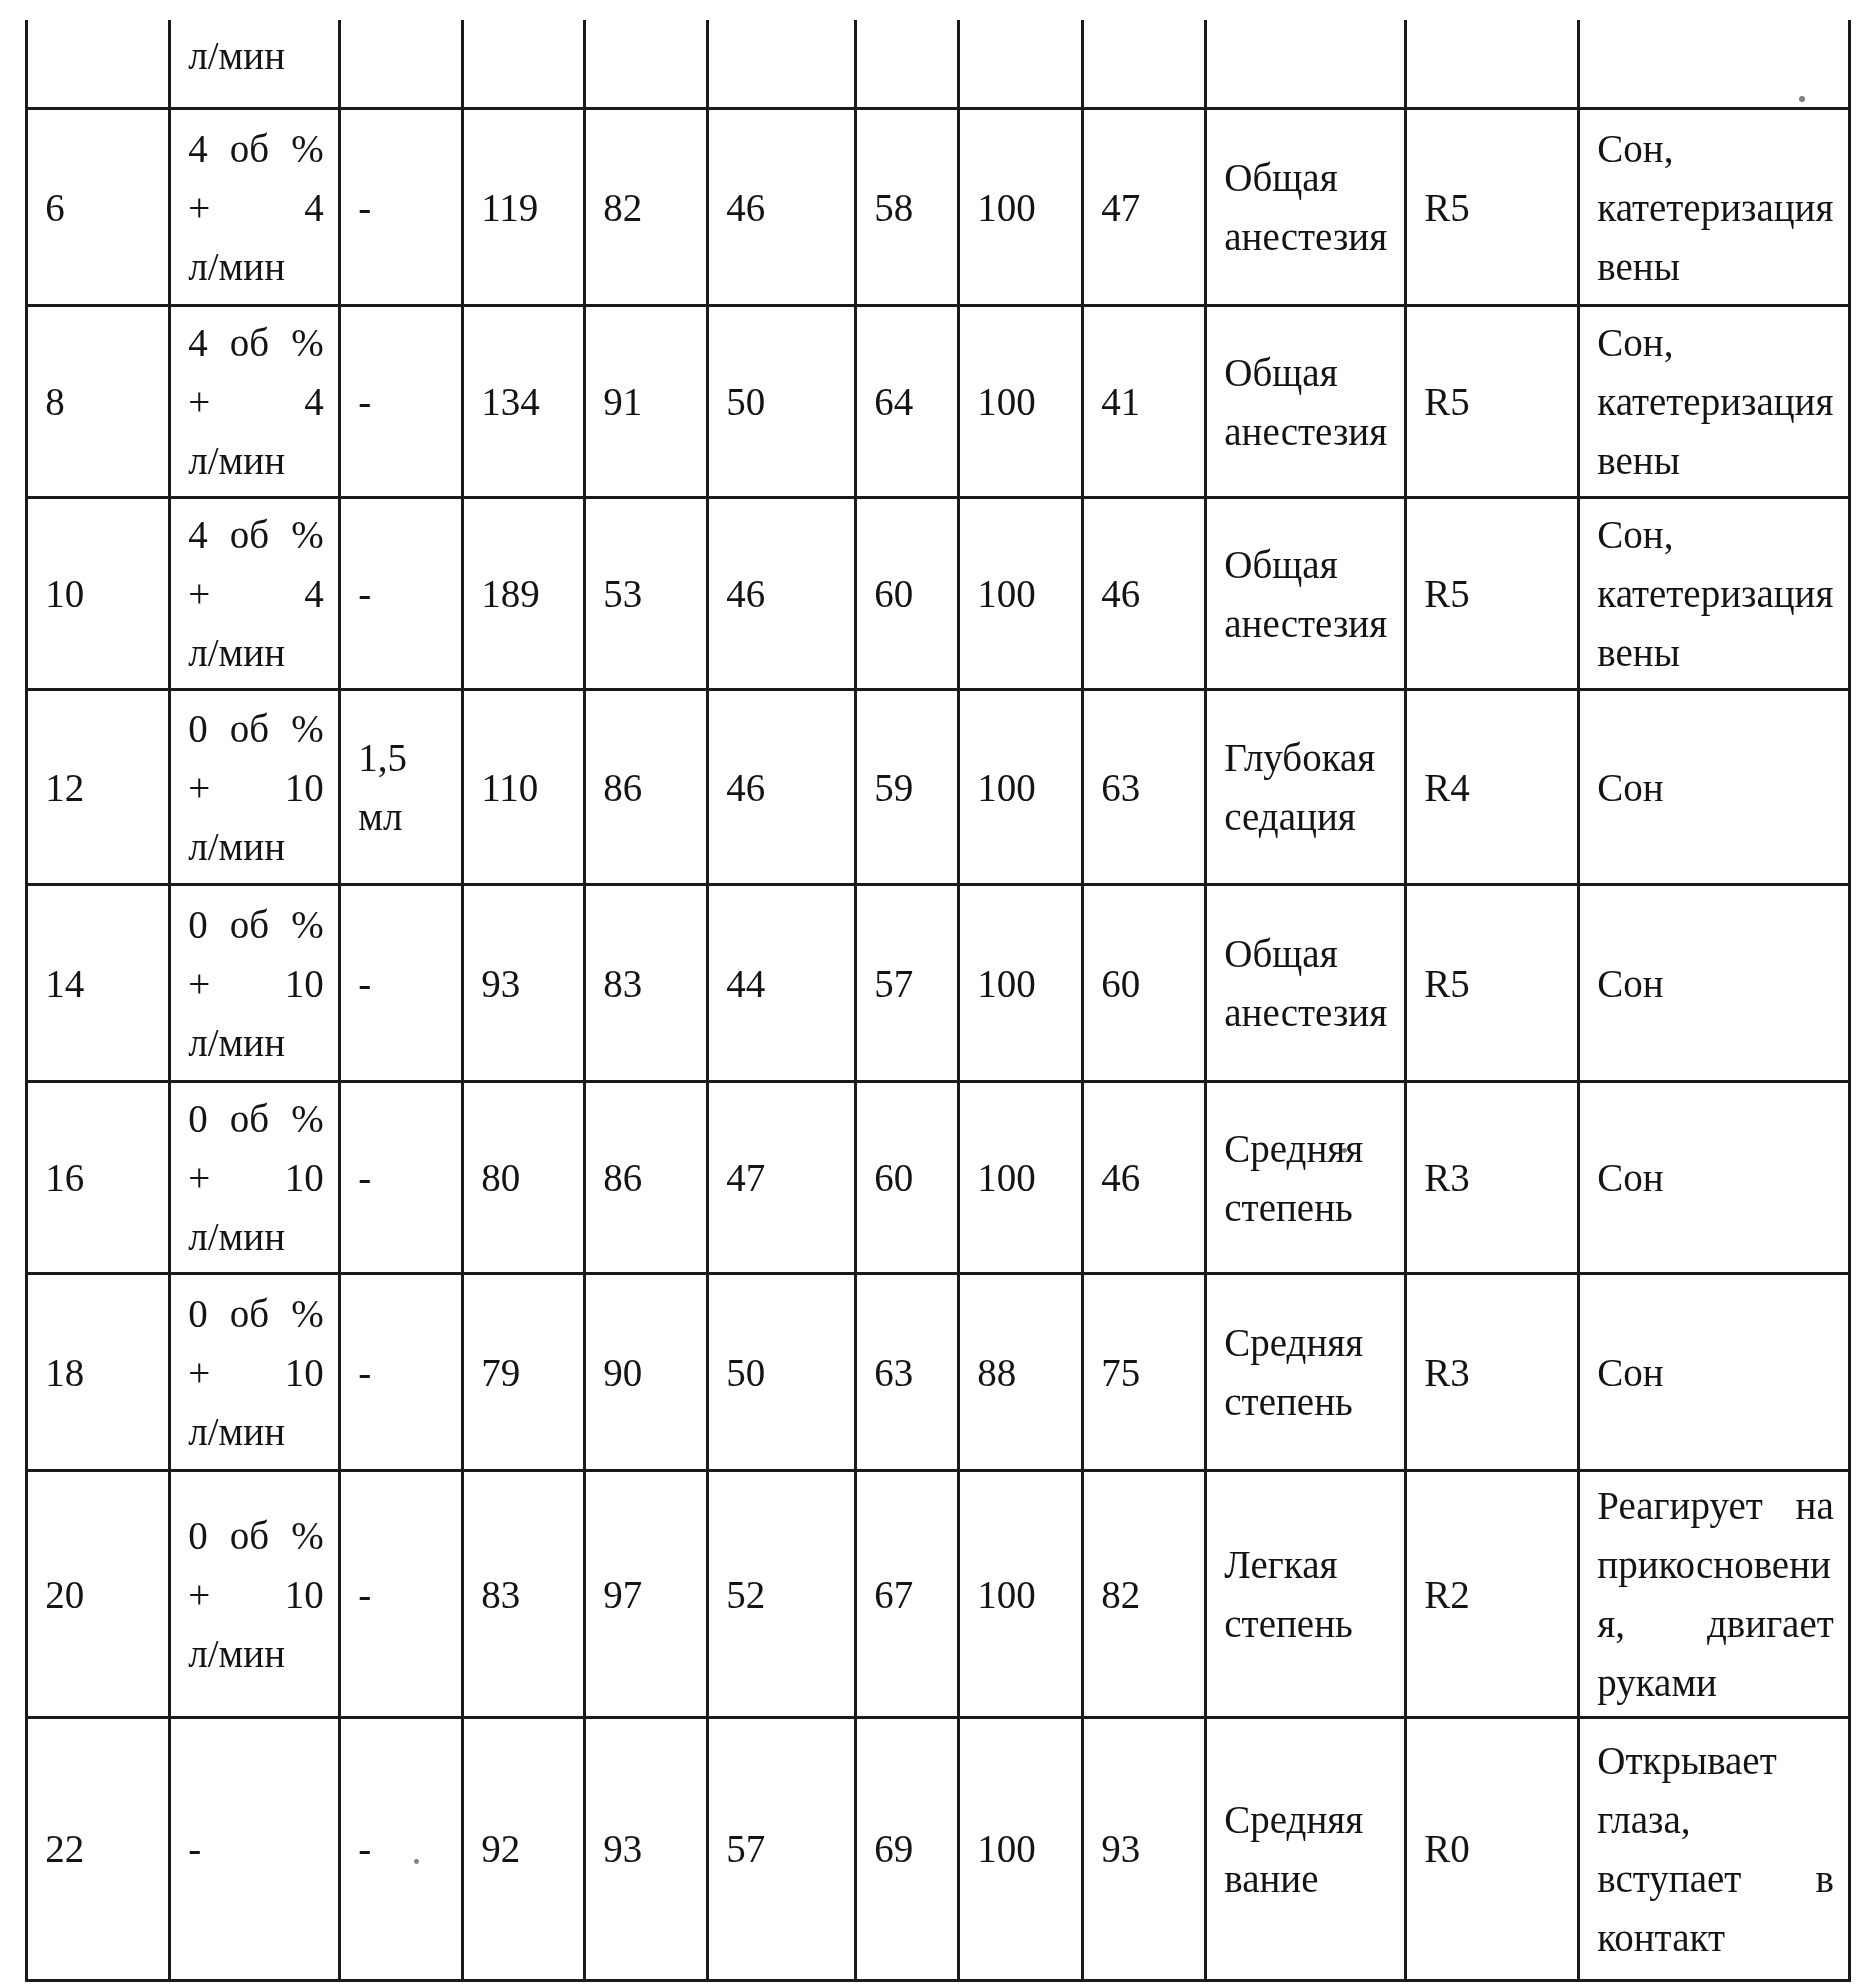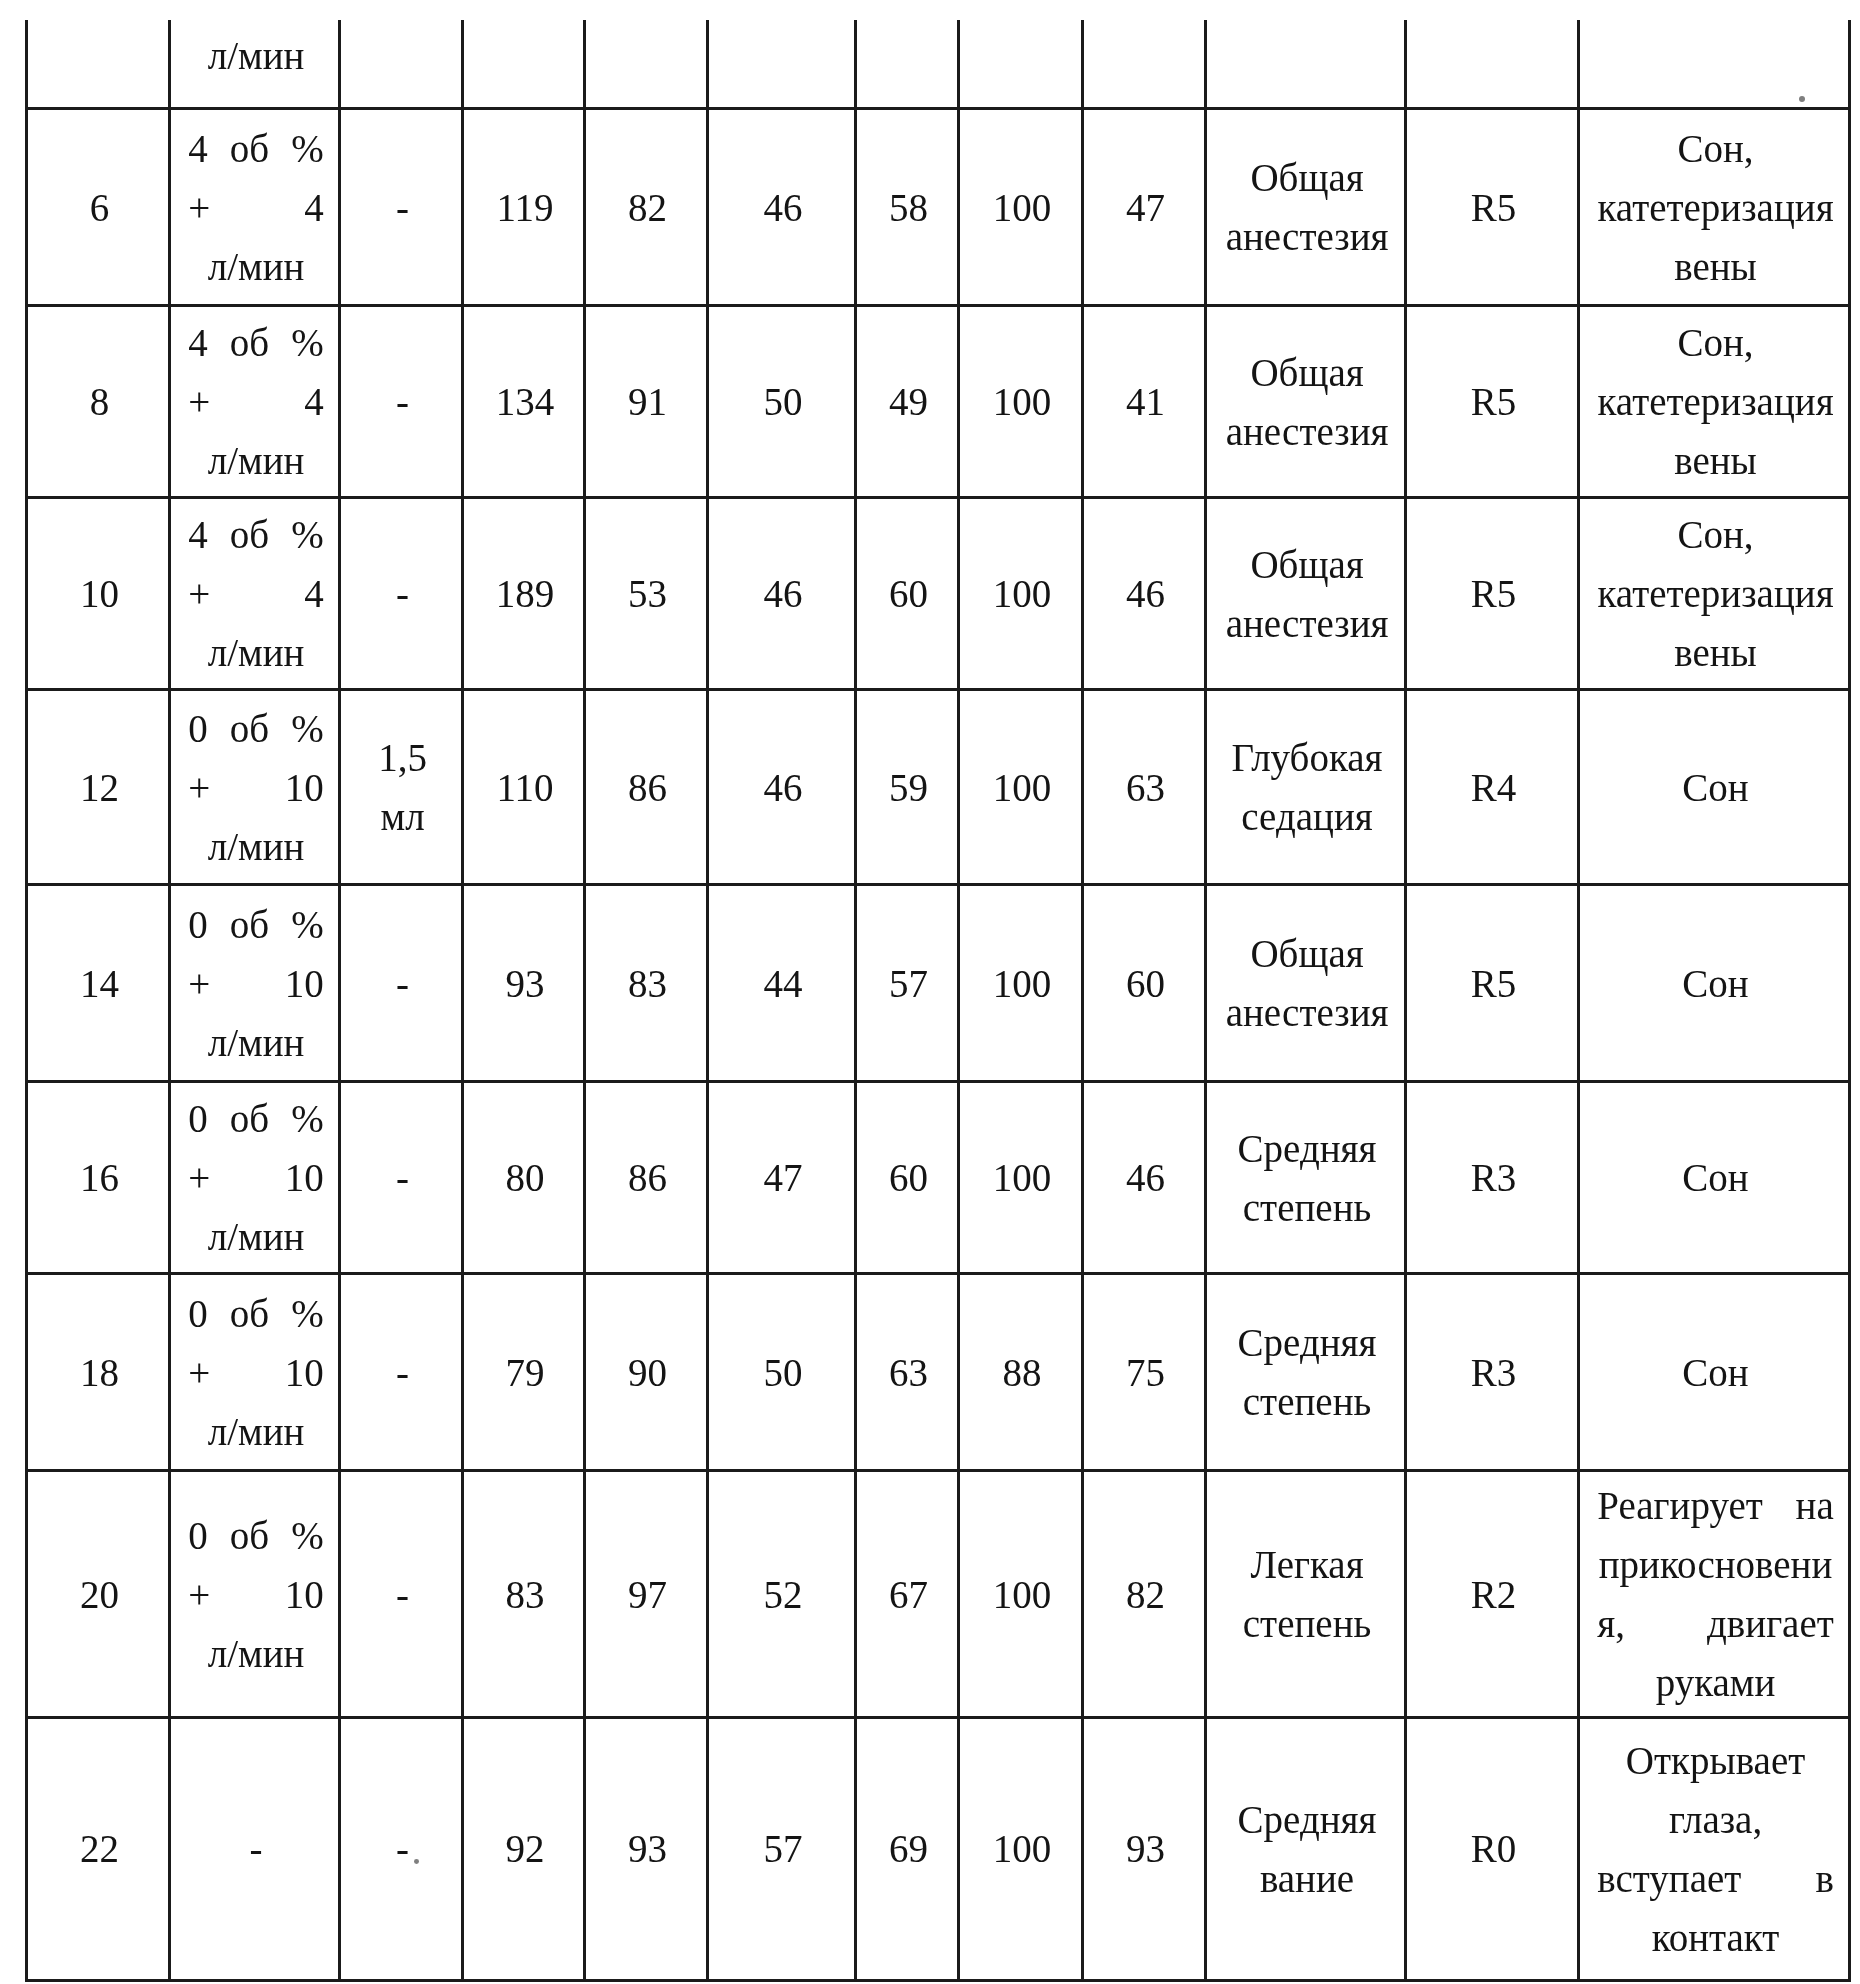--- a/index.html
+++ b/index.html
@@ -13,21 +13,20 @@
     height: 1985px;
     background: #ffffff;
     overflow: hidden;
     font-family: "Liberation Serif", serif;
     color: #141414;
   }
   table.scan-table {
     border-collapse: collapse;
     table-layout: fixed;
     margin: 19.7px 0 0 24.6px;
-    text-align: center;
   }
   table.scan-table td {
     border: 3px solid #1b1b1b;
     border-top-width: 3.9px;
     border-bottom-width: 3.9px;
     vertical-align: middle;
     padding: 3.9px 13.8px 3.9px 17.7px;
     font-size: 39px;
     overflow: hidden;
   }
@@ -239,21 +238,21 @@
               <div class="line">91</div>
             </div>
           </td>
           <td>
             <div class="cellbox">
               <div class="line">50</div>
             </div>
           </td>
           <td>
             <div class="cellbox">
-              <div class="line">49</div>
+              <div class="line">64</div>
             </div>
           </td>
           <td>
             <div class="cellbox">
               <div class="line">100</div>
             </div>
           </td>
           <td>
             <div class="cellbox">
               <div class="line">41</div>

